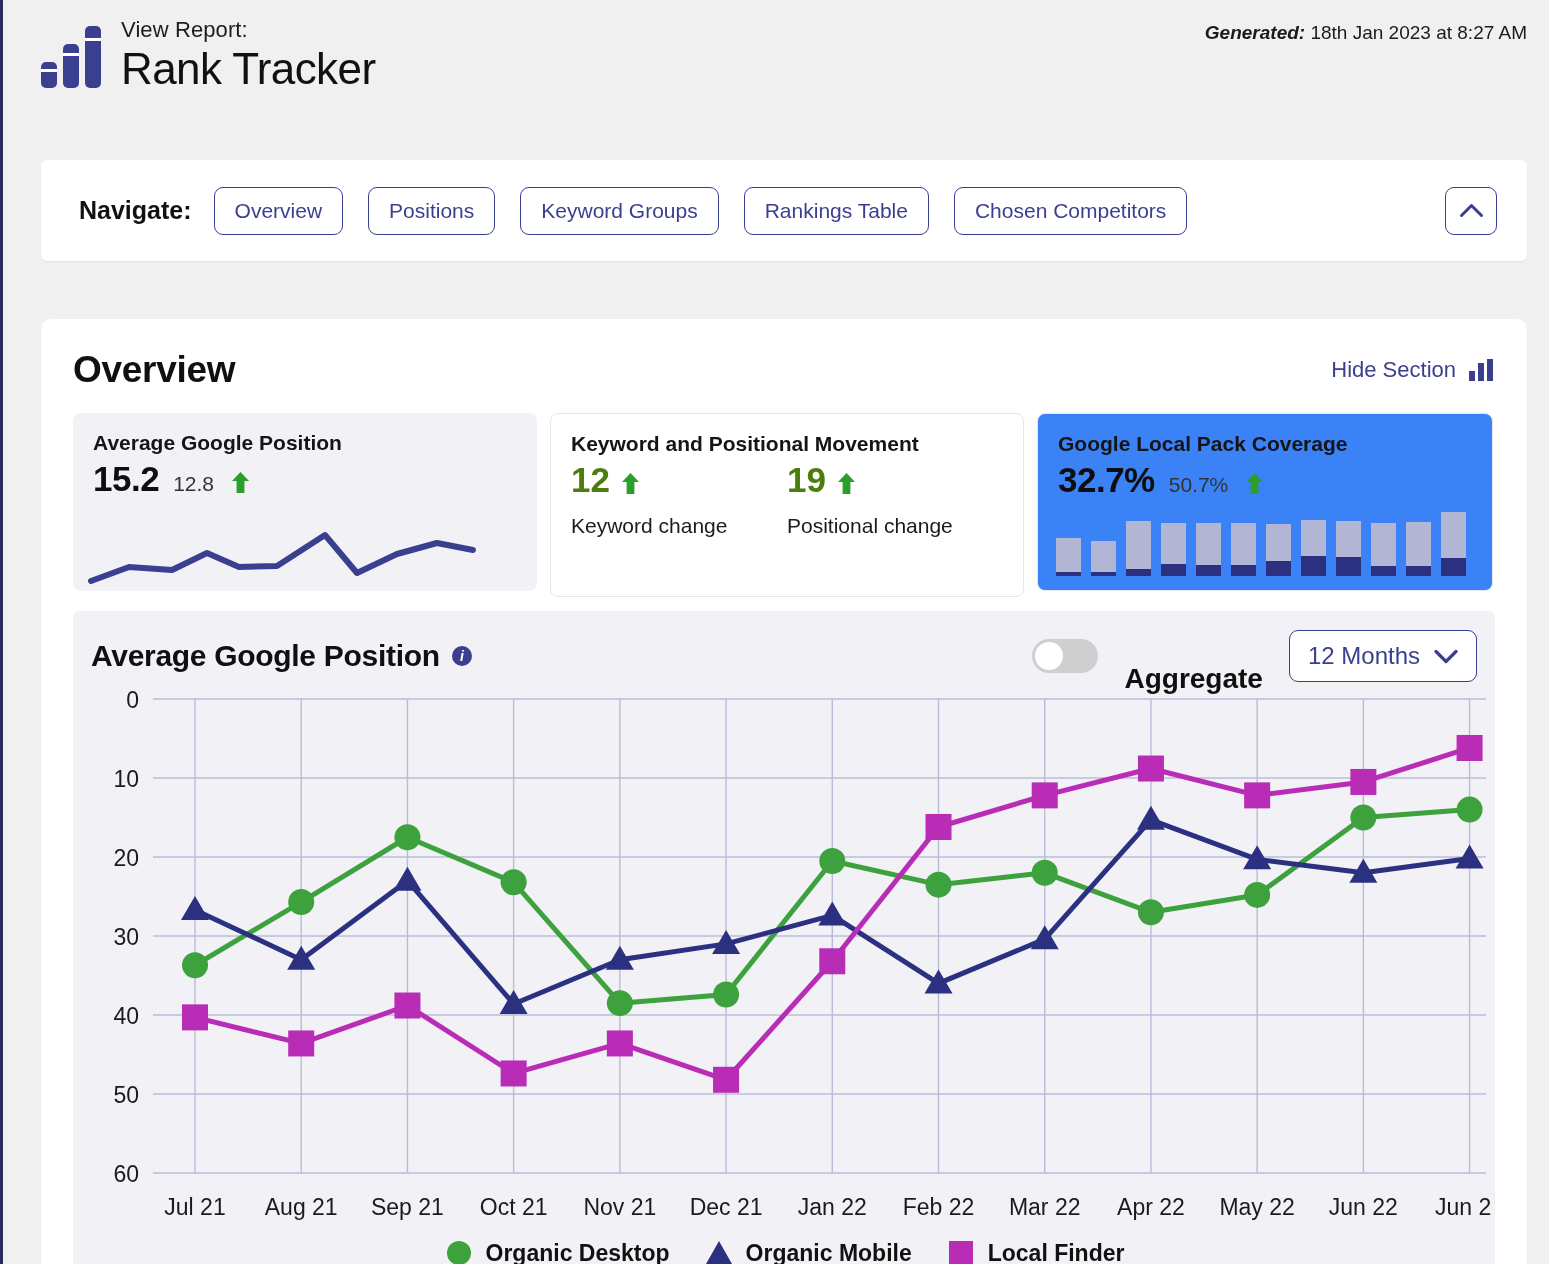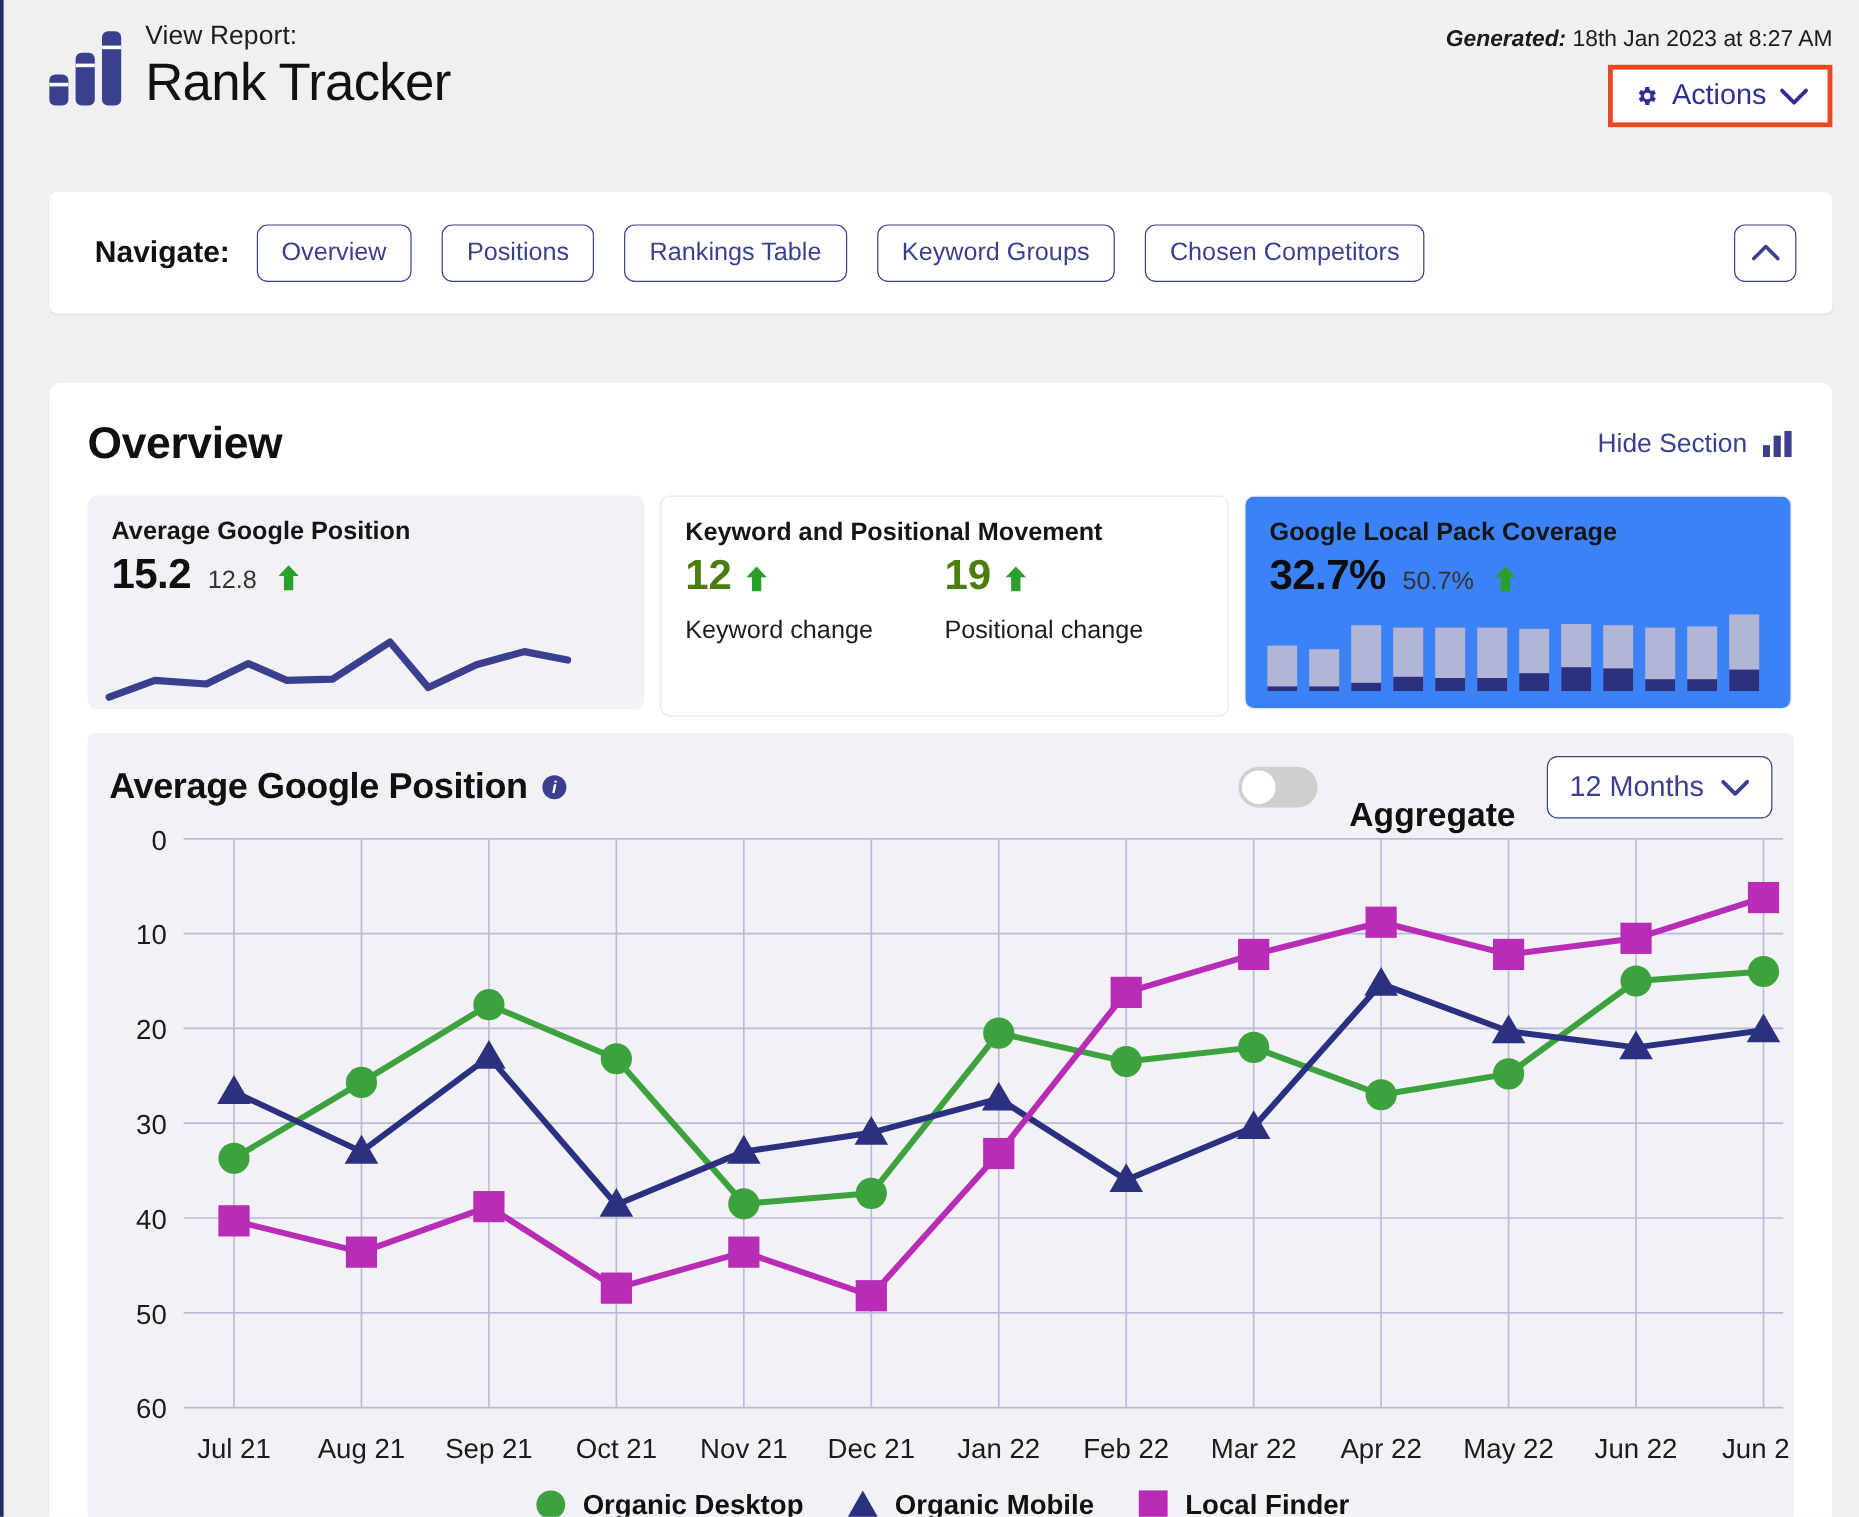--- a/index.html
+++ b/index.html
@@ -198,44 +198,29 @@
       <div class="view-report">View Report:</div>
       <div class="report-title">Rank Tracker</div>
     </div>
   </div>
 
   <div class="header-right">
     <div class="generated">
       <i>Generated:</i>
       <span>18th Jan 2023 at 8:27 AM</span>
     </div>
-    <div class="actions-wrap">
-      <button class="actions-btn">
-        <span>
-          <svg class="gear" viewBox="0 0 24 24" fill="#2e3192">
-            <path d="M19.4 13a7.6 7.6 0 0 0 0-2l2.1-1.6-2-3.5-2.5 1a7.5 7.5 0 0 0-1.7-1L14.9 3h-4l-.4 2.9c-.6.25-1.2.6-1.7 1l-2.5-1-2 3.5L6.4 11a7.6 7.6 0 0 0 0 2l-2.1 1.6 2 3.5 2.5-1c.5.4 1.1.75 1.7 1l.4 2.9h4l.4-2.9c.6-.25 1.2-.6 1.7-1l2.5 1 2-3.5-2.1-1.6ZM12.9 15.2a3.2 3.2 0 1 1 0-6.4 3.2 3.2 0 0 1 0 6.4Z"></path>
-          </svg>
-        </span>
-        <span>Actions</span>
-        <span>
-          <svg class="chev-down" viewBox="0 0 24 14">
-              <path d="M2 2l10 10L22 2" stroke="#2e3192" stroke-width="3.2" fill="none" stroke-linecap="round" stroke-linejoin="round"></path>
-            </svg>
-        </span>
-      </button>
-    </div>
   </div>
 </div>
 
 <div class="nav-card">
   <div class="nav-label">Navigate:</div>
   <button class="nav-btn">Overview</button>
   <button class="nav-btn">Positions</button>
+  <button class="nav-btn">Keyword Groups</button>
   <button class="nav-btn">Rankings Table</button>
-  <button class="nav-btn">Keyword Groups</button>
   <button class="nav-btn">Chosen Competitors</button>
   <div class="collapse-btn">
     <span>
       <svg class="chev-up" viewBox="0 0 25 15">
           <path d="M2.5 12.5L12.5 2.5 22.5 12.5" stroke="#3b3f8f" stroke-width="3" fill="none" stroke-linecap="round" stroke-linejoin="round"></path>
         </svg>
     </span>
   </div>
 </div>
 

